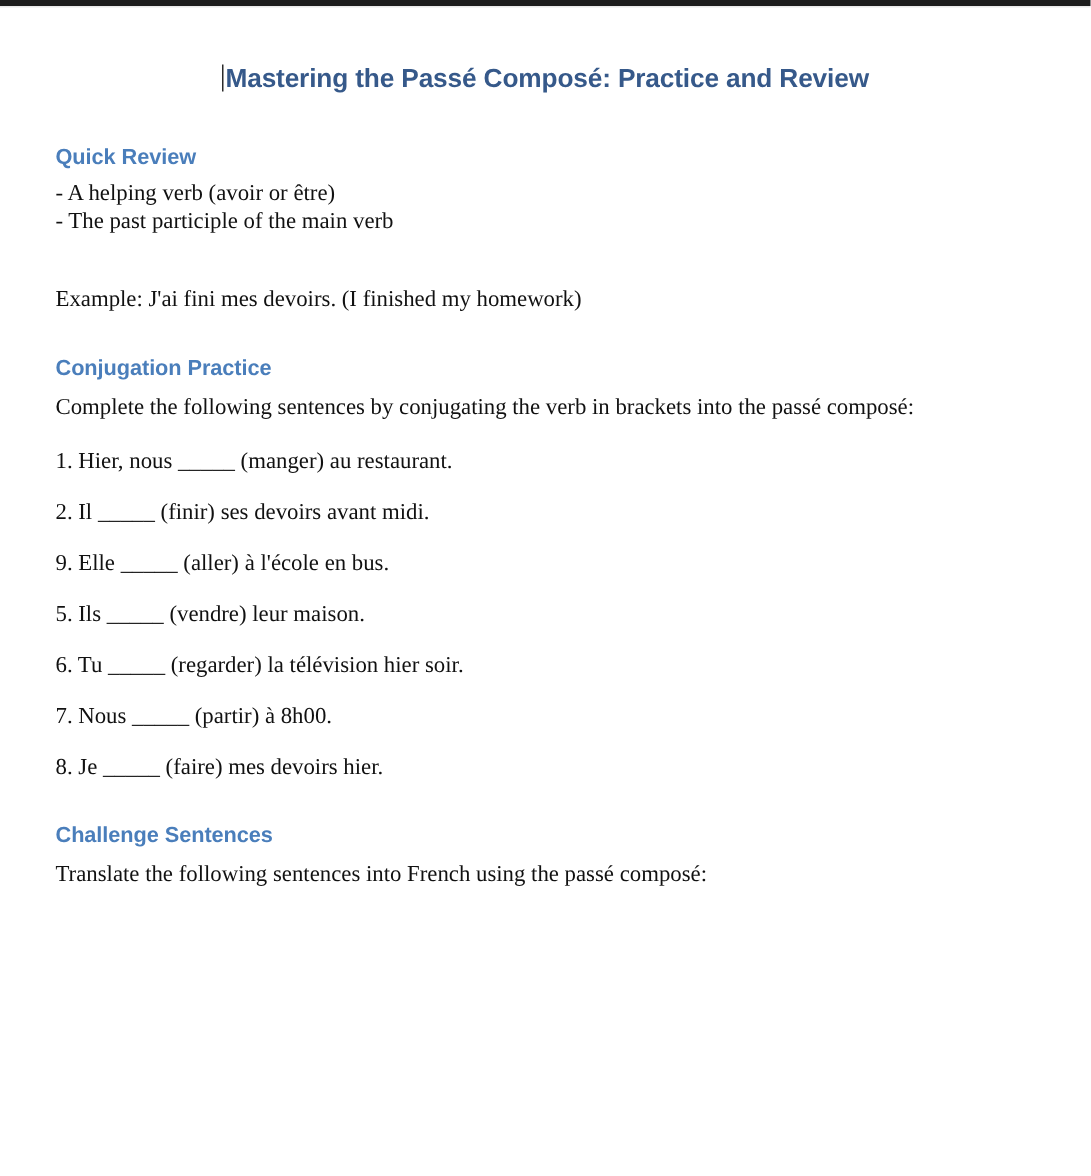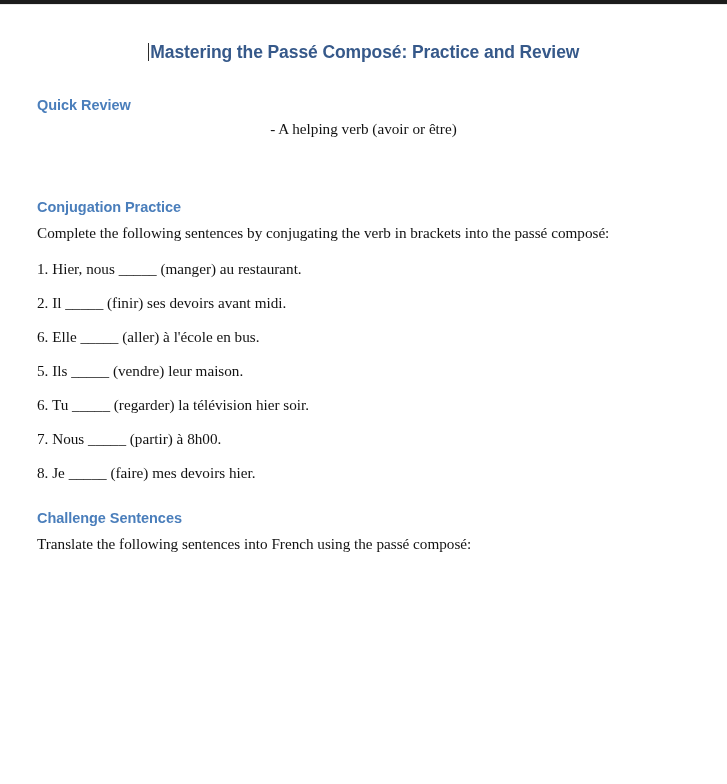--- a/index.html
+++ b/index.html
@@ -92,21 +92,20 @@
   
   .para {
     font-size: 15.2px;
     line-height: 21px;
     color: #111111;
     margin: 0;
     max-width: 655px;
   }
   .tight {
     line-height: 18.5px;
-    text-align: center;
   }
 
   .spacer-sm { height: 10px; }
   .spacer-md { height: 16px; }
   .spacer-lg { height: 22px; }
 
   
   .ex-list {
     list-style: none;
     margin: 0;
@@ -135,38 +134,40 @@
 
     <div class="doc-title-wrap">
       <h1 class="doc-title"><span class="caret"></span><span>Mastering the Passé Composé: Practice and Review</span></h1>
     </div>
 
     <div class="spacer-lg"></div>
 
     <h2 class="section-heading">Quick Review</h2>
     <div class="gap-5"></div>
     <p class="para tight">- A helping verb (avoir or être)</p>
+    <p class="para tight">- The past participle of the main verb</p>
 
     <div class="spacer-lg"></div>
     <div class="spacer-sm"></div>
 
+    <p class="para">Example: J'ai fini mes devoirs. (I finished my homework)</p>
 
     <div class="spacer-lg"></div>
     <div class="gap-5"></div>
 
     <h2 class="section-heading">Conjugation Practice</h2>
     <div class="gap-5"></div>
     <p class="para">Complete the following sentences by conjugating the verb in brackets into the passé composé:</p>
 
     <div class="spacer-md"></div>
 
     <ul class="ex-list">
       <li class="ex-item">1. Hier, nous _____ (manger) au restaurant.</li>
       <li class="ex-item">2. Il _____ (finir) ses devoirs avant midi.</li>
-      <li class="ex-item">6. Elle _____ (aller) à l'école en bus.</li>
+      <li class="ex-item">9. Elle _____ (aller) à l'école en bus.</li>
       <li class="ex-item">5. Ils _____ (vendre) leur maison.</li>
       <li class="ex-item">6. Tu _____ (regarder) la télévision hier soir.</li>
       <li class="ex-item">7. Nous _____ (partir) à 8h00.</li>
       <li class="ex-item">8. Je _____ (faire) mes devoirs hier.</li>
     </ul>
 
     <div class="spacer-lg"></div>
     <div class="gap-5"></div>
 
     <h2 class="section-heading">Challenge Sentences</h2>

